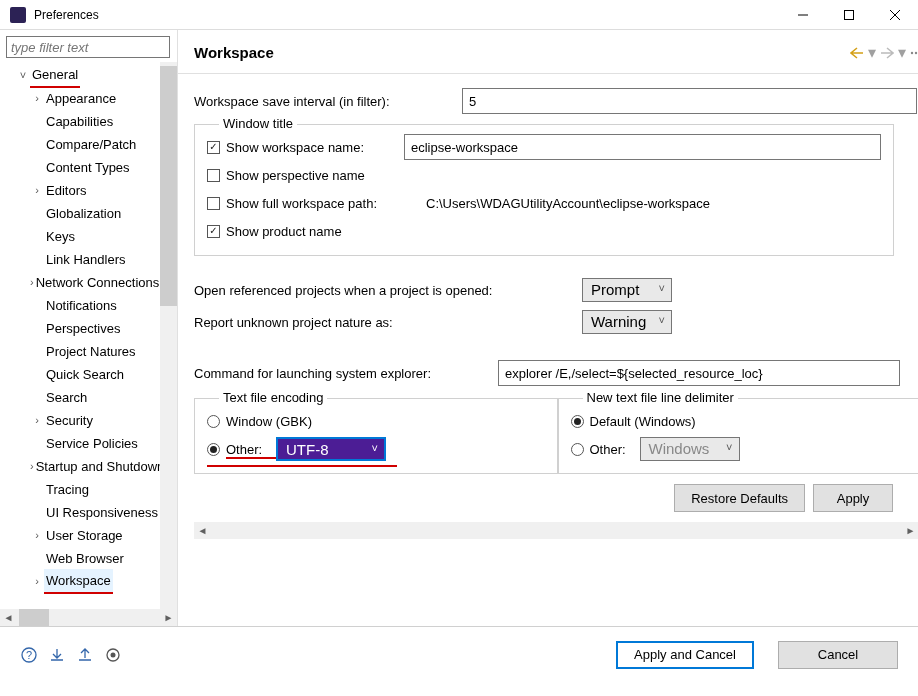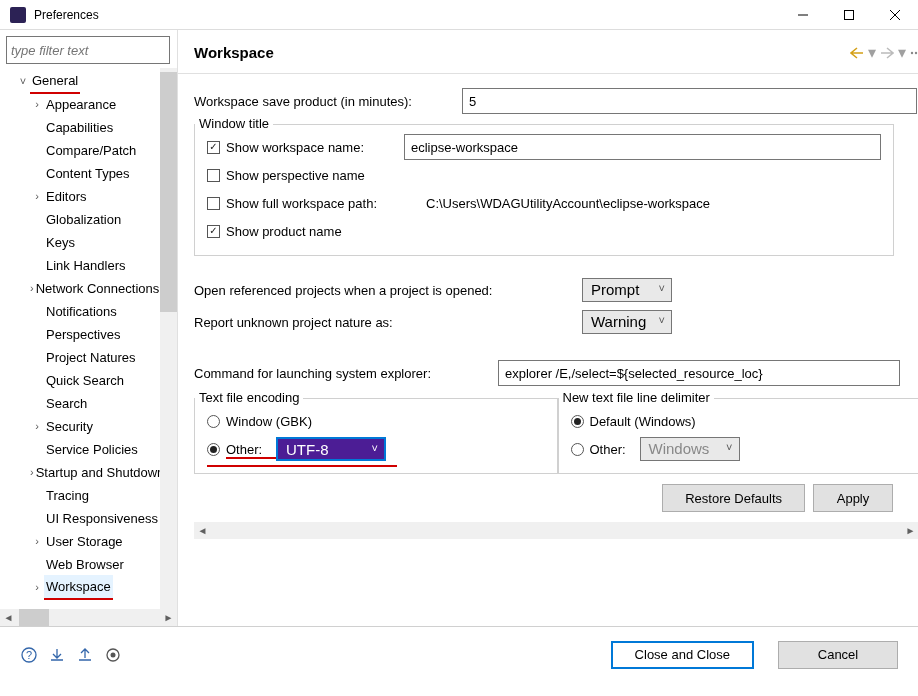--- a/index.html
+++ b/index.html
@@ -10,21 +10,21 @@
   .titlebar .app-icon { width: 16px; height: 16px; margin: 0 8px 0 10px; background: #2c2255; border-radius: 2px; position: relative; }
   .titlebar .title { font-size: 12px; color: #000; flex: 1; }
   .winbtns { display: flex; }
   .winbtn { width: 46px; height: 30px; display: flex; align-items: center; justify-content: center; }
   .winbtn svg { display:block; }
 
   
   .main { display: flex; height: 596px; }
   .sidebar { width: 178px; border-right: 1px solid #e0e0e0; display: flex; flex-direction: column; }
   .filter-wrap { padding: 6px 6px 4px 6px; }
-  .filter { width: 164px; height: 28px; border: 1px solid #767676; padding: 2px 4px; font-size: 13px; color: #888; font-style: italic; }
+  .filter { width: 164px; height: 22px; border: 1px solid #767676; padding: 2px 4px; font-size: 13px; color: #888; font-style: italic; }
 
   .tree-wrap { flex: 1; position: relative; display: flex; }
   .tree { flex: 1; overflow: hidden; font-size: 13px; color: #000; padding: 2px 0 0 2px; line-height: 23px; }
   .tree .row { display: flex; align-items: center; white-space: nowrap; padding-left: 4px; height: 23px; }
   .tree .arrow { width: 14px; display: inline-flex; justify-content: center; color: #5a5a5a; font-size: 11px; }
   .tree .label { padding: 0 2px; }
   .tree .indent0 { padding-left: 14px; }
   .tree .indent1 { padding-left: 28px; }
   .tree .selected .label { background: #e5f3ff; }
   .tree .redund .label { border-bottom: 2px solid #d00000; }
@@ -51,28 +51,28 @@
   .txtin { height: 26px; border:1px solid #767676; padding: 2px 6px; font-size:13px; background:#fff; }
   .chk { width:13px; height:13px; margin-right:6px; border:1px solid #555; display:inline-flex; align-items:center; justify-content:center; font-size:10px; background:#fff; }
   .chk.checked::after { content:"✓"; color:#222; line-height:1; }
   .radio { width:13px; height:13px; border:1px solid #555; border-radius:50%; margin-right:6px; display:inline-flex; align-items:center; justify-content:center; background:#fff; }
   .radio.checked::after { content:""; width:7px; height:7px; background:#222; border-radius:50%; }
   .sel { height:24px; border:1px solid #767676; padding:2px 20px 2px 8px; font-size:15px; background:#e9e9e9; position:relative; display:inline-block; }
   .sel::after { content:"˅"; position:absolute; right:6px; top:3px; font-size:11px; color:#555; }
   .sel.highlight { background:#4c1d95; color:#fff; border:2px solid #0078d7; }
   .sel.highlight::after { color:#fff; }
   .group { border:1px solid #d0d0d0; margin: 6px 0 0 16px; padding: 8px 12px 10px 12px; position:relative; width: 700px; }
-  .group-title { position:absolute; top:-9px; left:0; background:#fff; padding:0 4px; font-size:13px; }
+  .group-title { position:absolute; top:-9px; left:24px; background:#fff; padding:0 4px; font-size:13px; }
   .two-col { display:flex; gap:0; margin: 8px 0 0 16px; width: 727px; }
   .col { border:1px solid #d0d0d0; padding: 8px 12px 10px 12px; position:relative; width: 50%; }
   .encrow { display:flex; align-items:center; height:28px; }
   .encrow .radio { flex-shrink:0; }
 
   .btnrow { display:flex; justify-content:flex-end; gap: 8px; padding: 10px 28px 4px 0; }
-  .btn { height: 28px; padding: 0 22px; border:1px solid #adadad; background:#e1e1e1; font-size:13px; display:inline-flex; align-items:center; justify-content:center; }
+  .btn { height: 28px; padding: 0 16px; border:1px solid #adadad; background:#e1e1e1; font-size:13px; display:inline-flex; align-items:center; justify-content:center; }
   .btn.primary { border:2px solid #0078d7; background:#fff; }
 
   .hscroll { height:17px; background:#f0f0f0; margin: 6px 2px 0 16px; display:flex; align-items:center; }
   .hscroll .harr { width:17px; text-align:center; font-size:10px; color:#606060;}
   .hscroll .htrack { flex:1; }
 
   
   .footer { height: 56px; border-top:1px solid #d0d0d0; display:flex; align-items:center; padding: 0 20px; }
   .footer-icons { display:flex; gap:10px; }
   .footer-icons span { color:#3366aa; font-size:16px; display:inline-flex; }
@@ -243,21 +243,21 @@
             <circle cx="2" cy="6" r="1.2" fill="#888"></circle>
             <circle cx="6" cy="6" r="1.2" fill="#888"></circle>
             <circle cx="10" cy="6" r="1.2" fill="#888"></circle>
           </svg>
         </span>
     </div>
 
     <div class="content-body-wrap">
     <div class="content-body">
       <div class="line">
-        <span class="lbl" style="width:268px">Workspace save product (in minutes):</span>
+        <span class="lbl" style="width:268px">Workspace save interval (in filter):</span>
         <input class="txtin" style="flex: 1 1 0%; margin-right: 4px;" value="5">
       </div>
 
       <div class="group">
         <span class="group-title">Window title</span>
         <div class="encrow">
           <span class="chk checked"></span>
           <span style="width:178px">Show workspace name:</span>
           <input class="txtin" style="flex: 1 1 0%;" value="eclipse-workspace">
         </div>
@@ -355,15 +355,15 @@
         </svg>
       </span>
     <span>
         <svg width="18" height="18">
           <circle cx="9" cy="9" r="6" fill="none" stroke="#555" stroke-width="1.3"></circle>
           <circle cx="9" cy="9" r="2.5" fill="#555"></circle>
         </svg>
       </span>
   </div>
   <div class="spacer"></div>
-  <span class="btn primary">Close and Close</span>
+  <span class="btn primary">Apply and Cancel</span>
   <span class="btn" style="margin-left:24px">Cancel</span>
 </div>
 
 </body></html>

